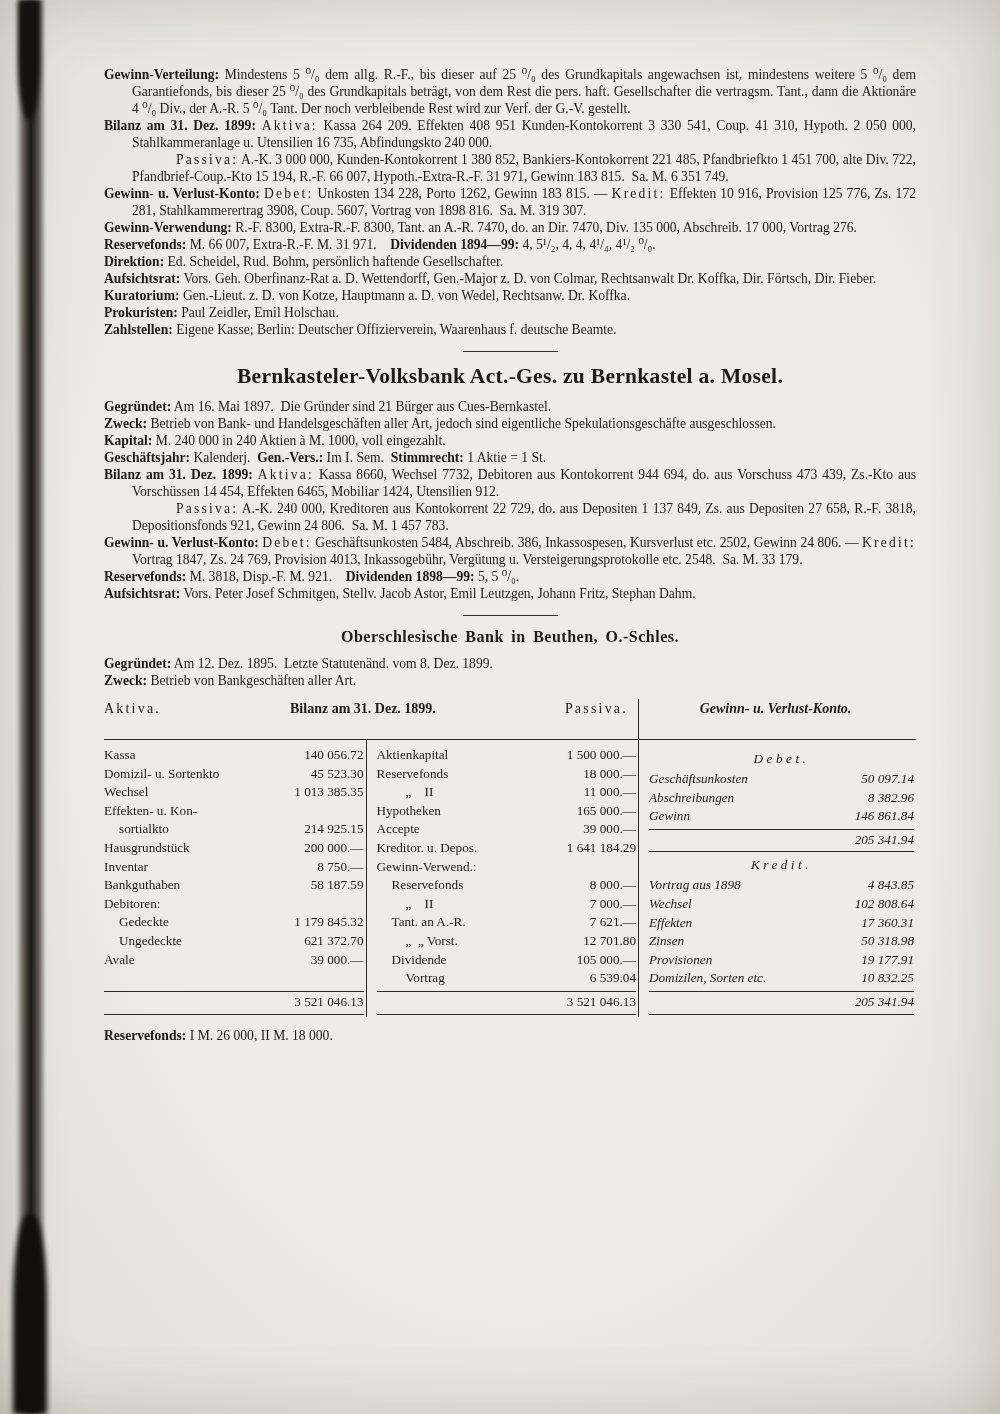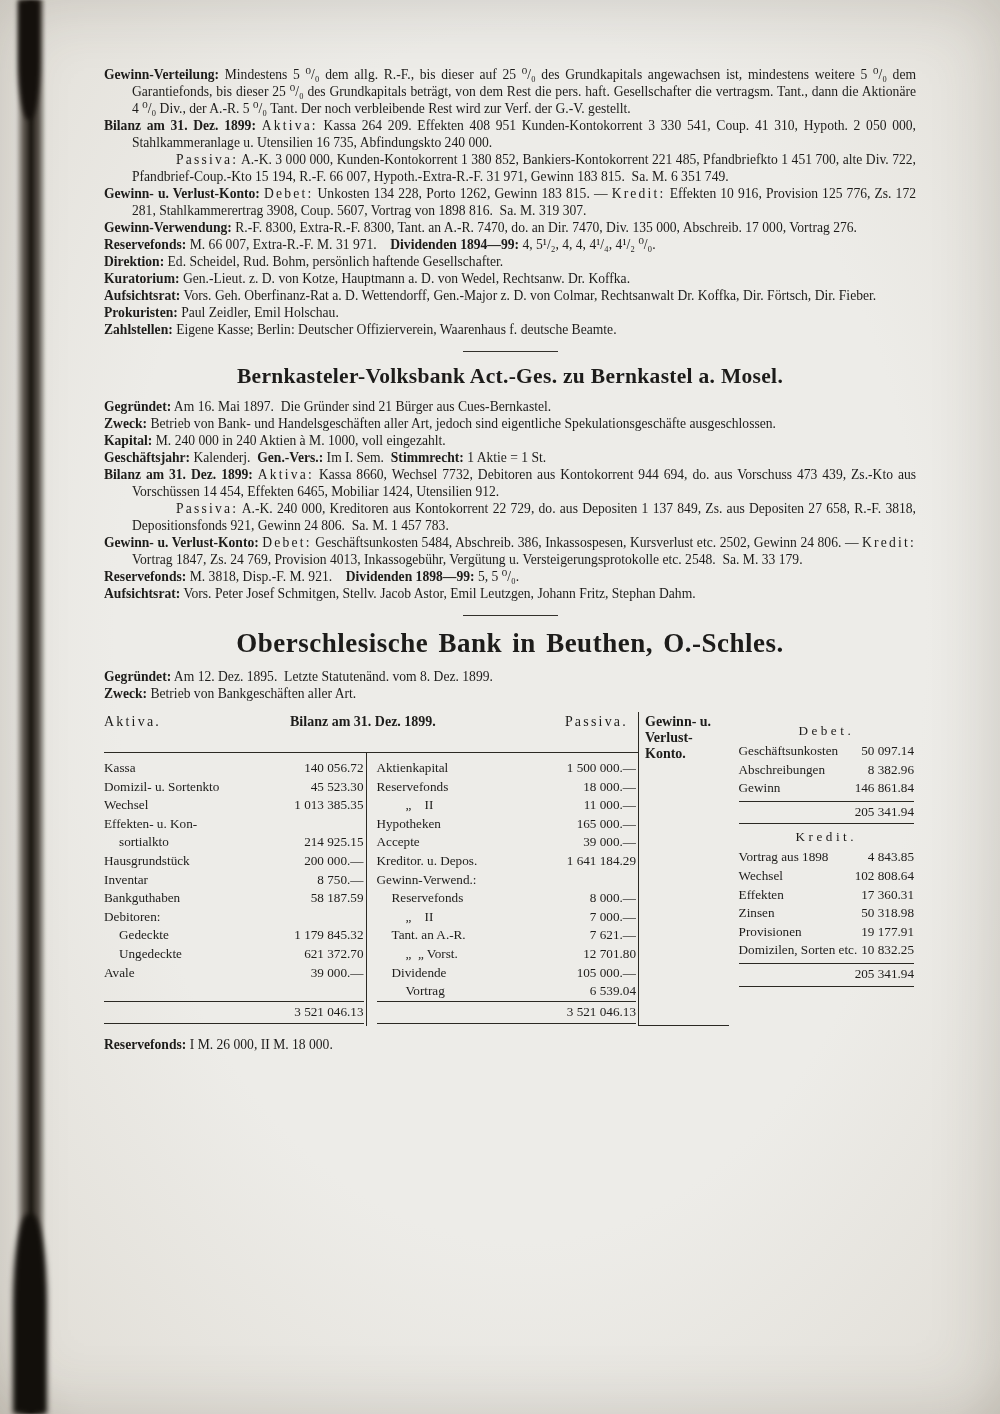--- a/index.html
+++ b/index.html
@@ -30,24 +30,24 @@
   .running-header { position:relative; text-align:center; font-size:14.5px; letter-spacing:0.8px; margin-bottom:22px; }
   .page-num { position:absolute; right:2px; top:0; letter-spacing:1px; }
   .entry { font-size:13.6px; line-height:17px; }
   .para { margin:0; padding-left:28px; text-indent:-28px; text-align:justify; }
   .para-sub { text-indent:44px; }
   .b { font-weight:bold; }
   .ls { letter-spacing:2.2px; }
   .divider { border:none; border-top:1.2px solid #33302b; width:95px; margin:13px auto 12px; }
   .bank-title { text-align:center; font-weight:bold; margin:10px 0 9px; }
   .t2 { font-size:21.5px; letter-spacing:0.3px; }
-  .t3 { font-size:27px; letter-spacing:0.5px; word-spacing:3px; }
+  .t3 { font-size:16px; letter-spacing:0.5px; word-spacing:3px; }
   .btable { display:flex; margin-top:10px; font-size:13.2px; }
   .bt-left { width:534px; display:flex; flex-direction:column; }
-  .bt-right { flex:1; display:flex; border-left:1.6px solid #2b2923; }
+  .bt-right { flex:1; display:flex; flex-direction:column; border-left:1.6px solid #2b2923;font-style:italic; }
   .bt-head { display:flex; justify-content:space-between; align-items:baseline; border-bottom:1.6px solid #2b2923; padding:2px 10px 22px 0; font-size:14px; }
   .bt-head-c { justify-content:center; padding-left:6px; }
   .bt-title { font-weight:bold; }
   .bt-panels { display:flex; flex:1; }
   .bt-panel { flex:1; display:flex; flex-direction:column; padding:6px 2px 2px 0; }
   .bt-panel-r { border-left:1.6px solid #2b2923; padding-left:10px; }
   .bt-right > .bt-panel { padding-left:10px; padding-right:2px; }
   .bt-row { display:flex; justify-content:space-between; align-items:baseline; line-height:18.6px; }
   .bt-label { white-space:nowrap; }
   .bt-amount { white-space:nowrap; padding-left:4px; }
@@ -67,22 +67,22 @@
 
 
     <div class="entry">
         <p class="para"><span class="b">Gewinn-Verteilung:</span><span> Mindestens 5 ⁰/₀ dem allg. R.-F., bis dieser auf 25 ⁰/₀ des Grundkapitals angewachsen ist, mindestens weitere 5 ⁰/₀ dem Garantiefonds, bis dieser 25 ⁰/₀ des Grundkapitals beträgt, von dem Rest die pers. haft. Gesellschafter die vertragsm. Tant., dann die Aktionäre 4 ⁰/₀ Div., der A.-R. 5 ⁰/₀ Tant. Der noch verbleibende Rest wird zur Verf. der G.-V. gestellt.</span></p>
         <p class="para"><span class="b">Bilanz am 31. Dez. 1899:</span><span> </span><span class="ls">Aktiva:</span><span> Kassa 264 209. Effekten 408 951 Kunden-Kontokorrent 3 330 541, Coup. 41 310, Hypoth. 2 050 000, Stahlkammeranlage u. Utensilien 16 735, Abfindungskto 240 000.</span></p>
         <p class="para para-sub"><span class="ls">Passiva:</span><span> A.-K. 3 000 000, Kunden-Kontokorrent 1 380 852, Bankiers-Kontokorrent 221 485, Pfandbriefkto 1 451 700, alte Div. 722, Pfandbrief-Coup.-Kto 15 194, R.-F. 66 007, Hypoth.-Extra-R.-F. 31 971, Gewinn 183 815.&nbsp; Sa. M. 6 351 749.</span></p>
         <p class="para"><span class="b">Gewinn- u. Verlust-Konto:</span><span> </span><span class="ls">Debet:</span><span> Unkosten 134 228, Porto 1262, Gewinn 183 815. — </span><span class="ls">Kredit:</span><span> Effekten 10 916, Provision 125 776, Zs. 172 281, Stahlkammerertrag 3908, Coup. 5607, Vortrag von 1898 816.&nbsp; Sa. M. 319 307.</span></p>
         <p class="para"><span class="b">Gewinn-Verwendung:</span><span> R.-F. 8300, Extra-R.-F. 8300, Tant. an A.-R. 7470, do. an Dir. 7470, Div. 135 000, Abschreib. 17 000, Vortrag 276.</span></p>
         <p class="para"><span class="b">Reservefonds:</span><span> M. 66 007, Extra-R.-F. M. 31 971.&nbsp;&nbsp;&nbsp; </span><span class="b">Dividenden 1894—99:</span><span> 4, 5¹/₂, 4, 4, 4¹/₄, 4¹/₂ ⁰/₀.</span></p>
         <p class="para"><span class="b">Direktion:</span><span> Ed. Scheidel, Rud. Bohm, persönlich haftende Gesellschafter.</span></p>
+        <p class="para"><span class="b">Aufsichtsrat:</span><span> Vors. Geh. Oberfinanz-Rat a. D. Wettendorff, Gen.-Major z. D. von Colmar, Rechtsanwalt Dr. Koffka, Dir. Förtsch, Dir. Fieber.</span></p>
         <p class="para"><span class="b">Kuratorium:</span><span> Gen.-Lieut. z. D. von Kotze, Hauptmann a. D. von Wedel, Rechtsanw. Dr. Koffka.</span></p>
-        <p class="para"><span class="b">Aufsichtsrat:</span><span> Vors. Geh. Oberfinanz-Rat a. D. Wettendorff, Gen.-Major z. D. von Colmar, Rechtsanwalt Dr. Koffka, Dir. Förtsch, Dir. Fieber.</span></p>
         <p class="para"><span class="b">Prokuristen:</span><span> Paul Zeidler, Emil Holschau.</span></p>
         <p class="para"><span class="b">Zahlstellen:</span><span> Eigene Kasse; Berlin: Deutscher Offizierverein, Waarenhaus f. deutsche Beamte.</span></p>
       </div>
 
     <hr class="divider">
 
     <div class="bank-title t2">Bernkasteler-Volksbank Act.-Ges. zu Bernkastel a. Mosel.</div>
     <div class="entry">
         <p class="para"><span class="b">Gegründet:</span><span> Am 16. Mai 1897.&nbsp; Die Gründer sind 21 Bürger aus Cues-Bernkastel.</span></p>
         <p class="para"><span class="b">Zweck:</span><span> Betrieb von Bank- und Handelsgeschäften aller Art, jedoch sind eigentliche Spekulationsgeschäfte ausgeschlossen.</span></p>

